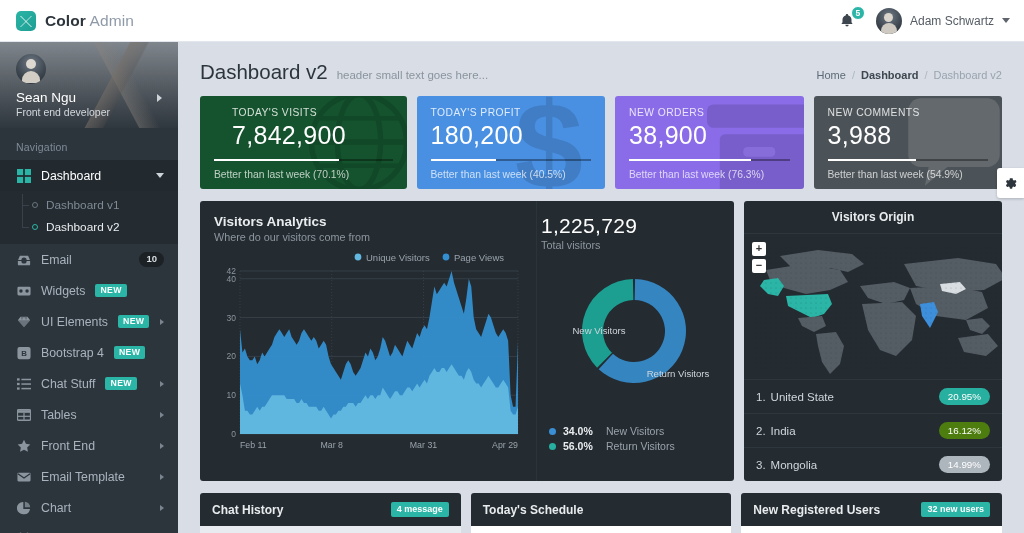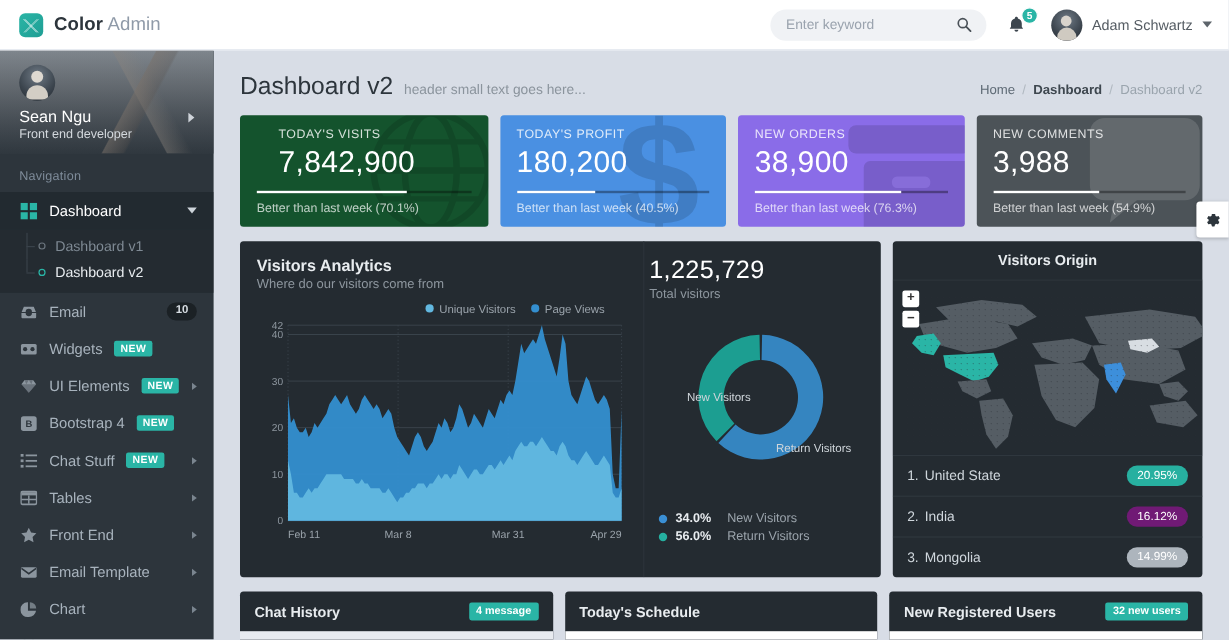--- a/index.html
+++ b/index.html
@@ -245,27 +245,20 @@
 <body>
 
 <div id="app">
 
   <div class="header">
     <div class="brand">
       <div class="brand-logo"></div>
       <div class="brand-text"><b>Color</b><span> Admin</span></div>
     </div>
     <div class="header-right">
-      <div class="search-box">
-        <input value="" placeholder="Enter keyword" style="">
-        <svg class="search-icon" viewBox="0 0 16 16">
-            <circle cx="6.5" cy="6.5" r="4.6" fill="none" stroke="#4a5158" stroke-width="1.7"></circle>
-            <line x1="10" y1="10" x2="14.5" y2="14.6" stroke="#4a5158" stroke-width="1.9" stroke-linecap="round"></line>
-          </svg>
-      </div>
       <div class="bell-wrap">
         <svg viewBox="0 0 20 20" width="18" height="18" style="margin-top:3px">
             <path d="M10 2.2c-.8 0-1.4.6-1.4 1.3v.4C6.4 4.4 5 6.2 5 8.4v3.1l-1.2 1.8h12.4L15 11.5V8.4c0-2.2-1.4-4-3.6-4.5v-.4c0-.7-.6-1.3-1.4-1.3z" fill="#3d464e"></path>
             <path d="M8.2 14.2c0 1 .8 1.8 1.8 1.8s1.8-.8 1.8-1.8z" fill="#3d464e"></path>
           </svg>
         <span class="bell-badge">5</span>
       </div>
       <div class="user-area">
         <div class="avatar"></div>
         <span class="user-name">Adam Schwartz</span>
@@ -1874,21 +1867,21 @@
         </div>
         <div class="origin-list" id="origin-list">
             <div class="origin-item">
               <span>1.</span>
               <span style="margin-left:5px">United State</span>
               <span class="origin-pct" style="background:#27b0a0">20.95%</span>
             </div>
             <div class="origin-item">
               <span>2.</span>
               <span style="margin-left:5px">India</span>
-              <span class="origin-pct" style="background:#701a75">16.12%</span>
+              <span class="origin-pct" style="background:#4d7c0f">16.12%</span>
             </div>
             <div class="origin-item">
               <span>3.</span>
               <span style="margin-left:5px">Mongolia</span>
               <span class="origin-pct" style="background:#adb5bd">14.99%</span>
             </div>
           </div>
       </div>
     </div>
 

